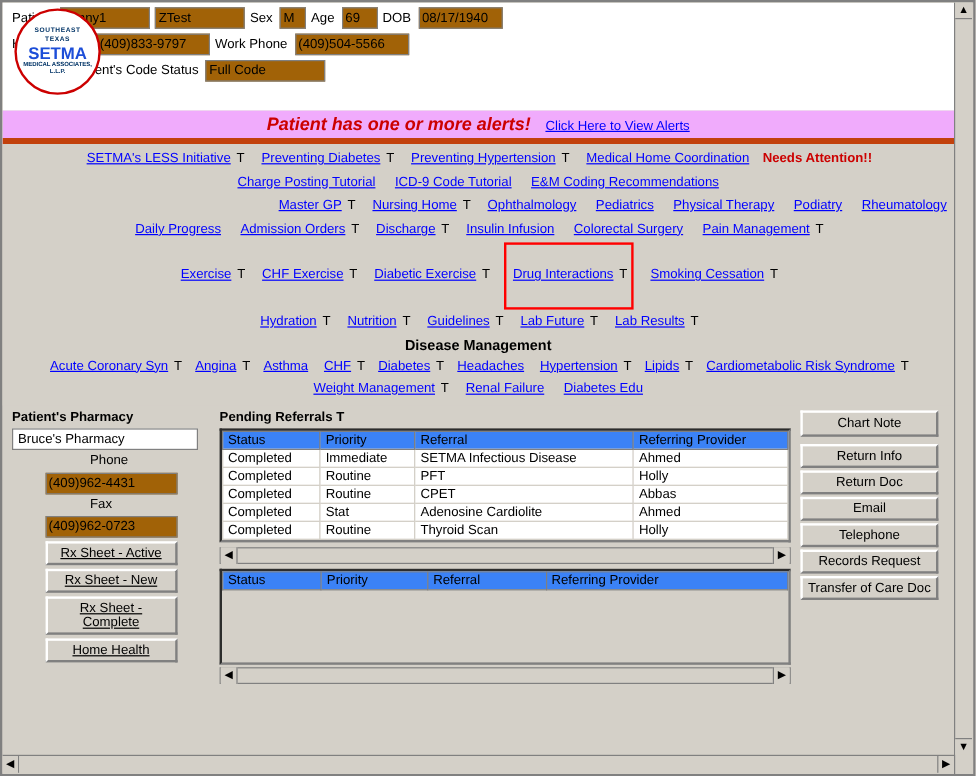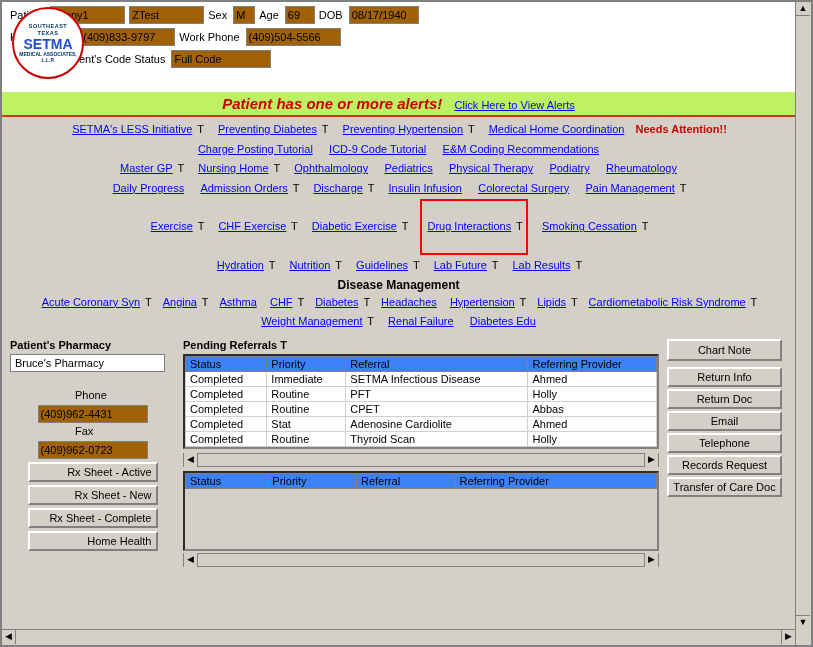--- a/index.html
+++ b/index.html
@@ -113,42 +113,43 @@
       font-size: 11px;
       font-weight: bold;
       margin-bottom: 3px;
     }
     .pharmacy-name-box {
       border: 1px solid #808080;
       background: white;
       padding: 2px 4px;
       font-size: 11px;
       width: 155px;
-      margin-bottom: 17px;
+      margin-bottom: 3px;
     }
     .pharmacy-field {
       display: flex;
       align-items: center;
       gap: 4px;
       margin-bottom: 2px;
       flex-direction: column;
     }
     .pharmacy-field label { width: 35px; }
     .pharmacy-field input { width: 110px; }
     .btn {
       display: block;
-      width: 130px;
+      width: 110px;
       margin: 3px auto;
       padding: 2px 4px;
       background: #d4d0c8;
       border: 2px solid;
       border-color: #ffffff #808080 #808080 #ffffff;
       font-size: 11px;
       cursor: pointer;
-      text-align: right;
+      text-align: center;
+      text-decoration: underline;
     }
     .referrals-panel {
       flex: 1;
     }
     .referrals-title {
       font-size: 11px;
       font-weight: bold;
       margin-bottom: 3px;
     }
     .referrals-link { color: blue; text-decoration: underline; }
@@ -244,21 +245,21 @@
           <label class="field-label">Work Phone</label>
           <input type="text" style="width: 95px;" value="(409)504-5566">
         </div>
         <div style="display:flex; align-items:center; gap:4px; margin-left:50px;">
           <label class="field-label">Patient's Code Status</label>
           <input type="text" style="width: 100px;" value="Full Code">
         </div>
       </div>
     </div>
 
-    <div class="alert-row" style="background:#bef264; padding: 3px 0; border-bottom:2px solid #c2410c;">
+    <div class="alert-row" style="background:#f0abfc; padding: 3px 0; border-bottom:5px solid #c2410c;">
       <span class="alert-text">Patient has one or more alerts!</span>
       &nbsp;&nbsp;
       <span class="alert-link">Click Here to View Alerts</span>
     </div>
 
     <div class="nav-section-bg" style="padding:2px 4px; background:#d4d0c8;">
 
       <div class="nav-row" style="text-align:center;">
         <span class="nav-link">SETMA's LESS Initiative</span> T &nbsp;&nbsp;
         <span class="nav-link">Preventing Diabetes</span> T &nbsp;&nbsp;
@@ -266,21 +267,21 @@
         <span class="nav-link">Medical Home Coordination</span>
         &nbsp;&nbsp;<span class="needs-attention">Needs Attention!!</span>
       </div>
 
       <div class="nav-row" style="text-align:center;">
         <span class="nav-link">Charge Posting Tutorial</span> &nbsp;&nbsp;
         <span class="nav-link">ICD-9 Code Tutorial</span> &nbsp;&nbsp;
         <span class="nav-link">E&amp;M Coding Recommendations</span>
       </div>
 
-      <div class="nav-row" style="text-align:center;">
+      <div class="nav-row" style="text-align:right;">
         <span class="nav-link">Master GP</span> T &nbsp;&nbsp;
         <span class="nav-link">Nursing Home</span> T &nbsp;&nbsp;
         <span class="nav-link">Ophthalmology</span> &nbsp;&nbsp;
         <span class="nav-link">Pediatrics</span> &nbsp;&nbsp;
         <span class="nav-link">Physical Therapy</span> &nbsp;&nbsp;
         <span class="nav-link">Podiatry</span> &nbsp;&nbsp;
         <span class="nav-link">Rheumatology</span>
       </div>
 
       <div class="nav-row" style="text-align:center;">

